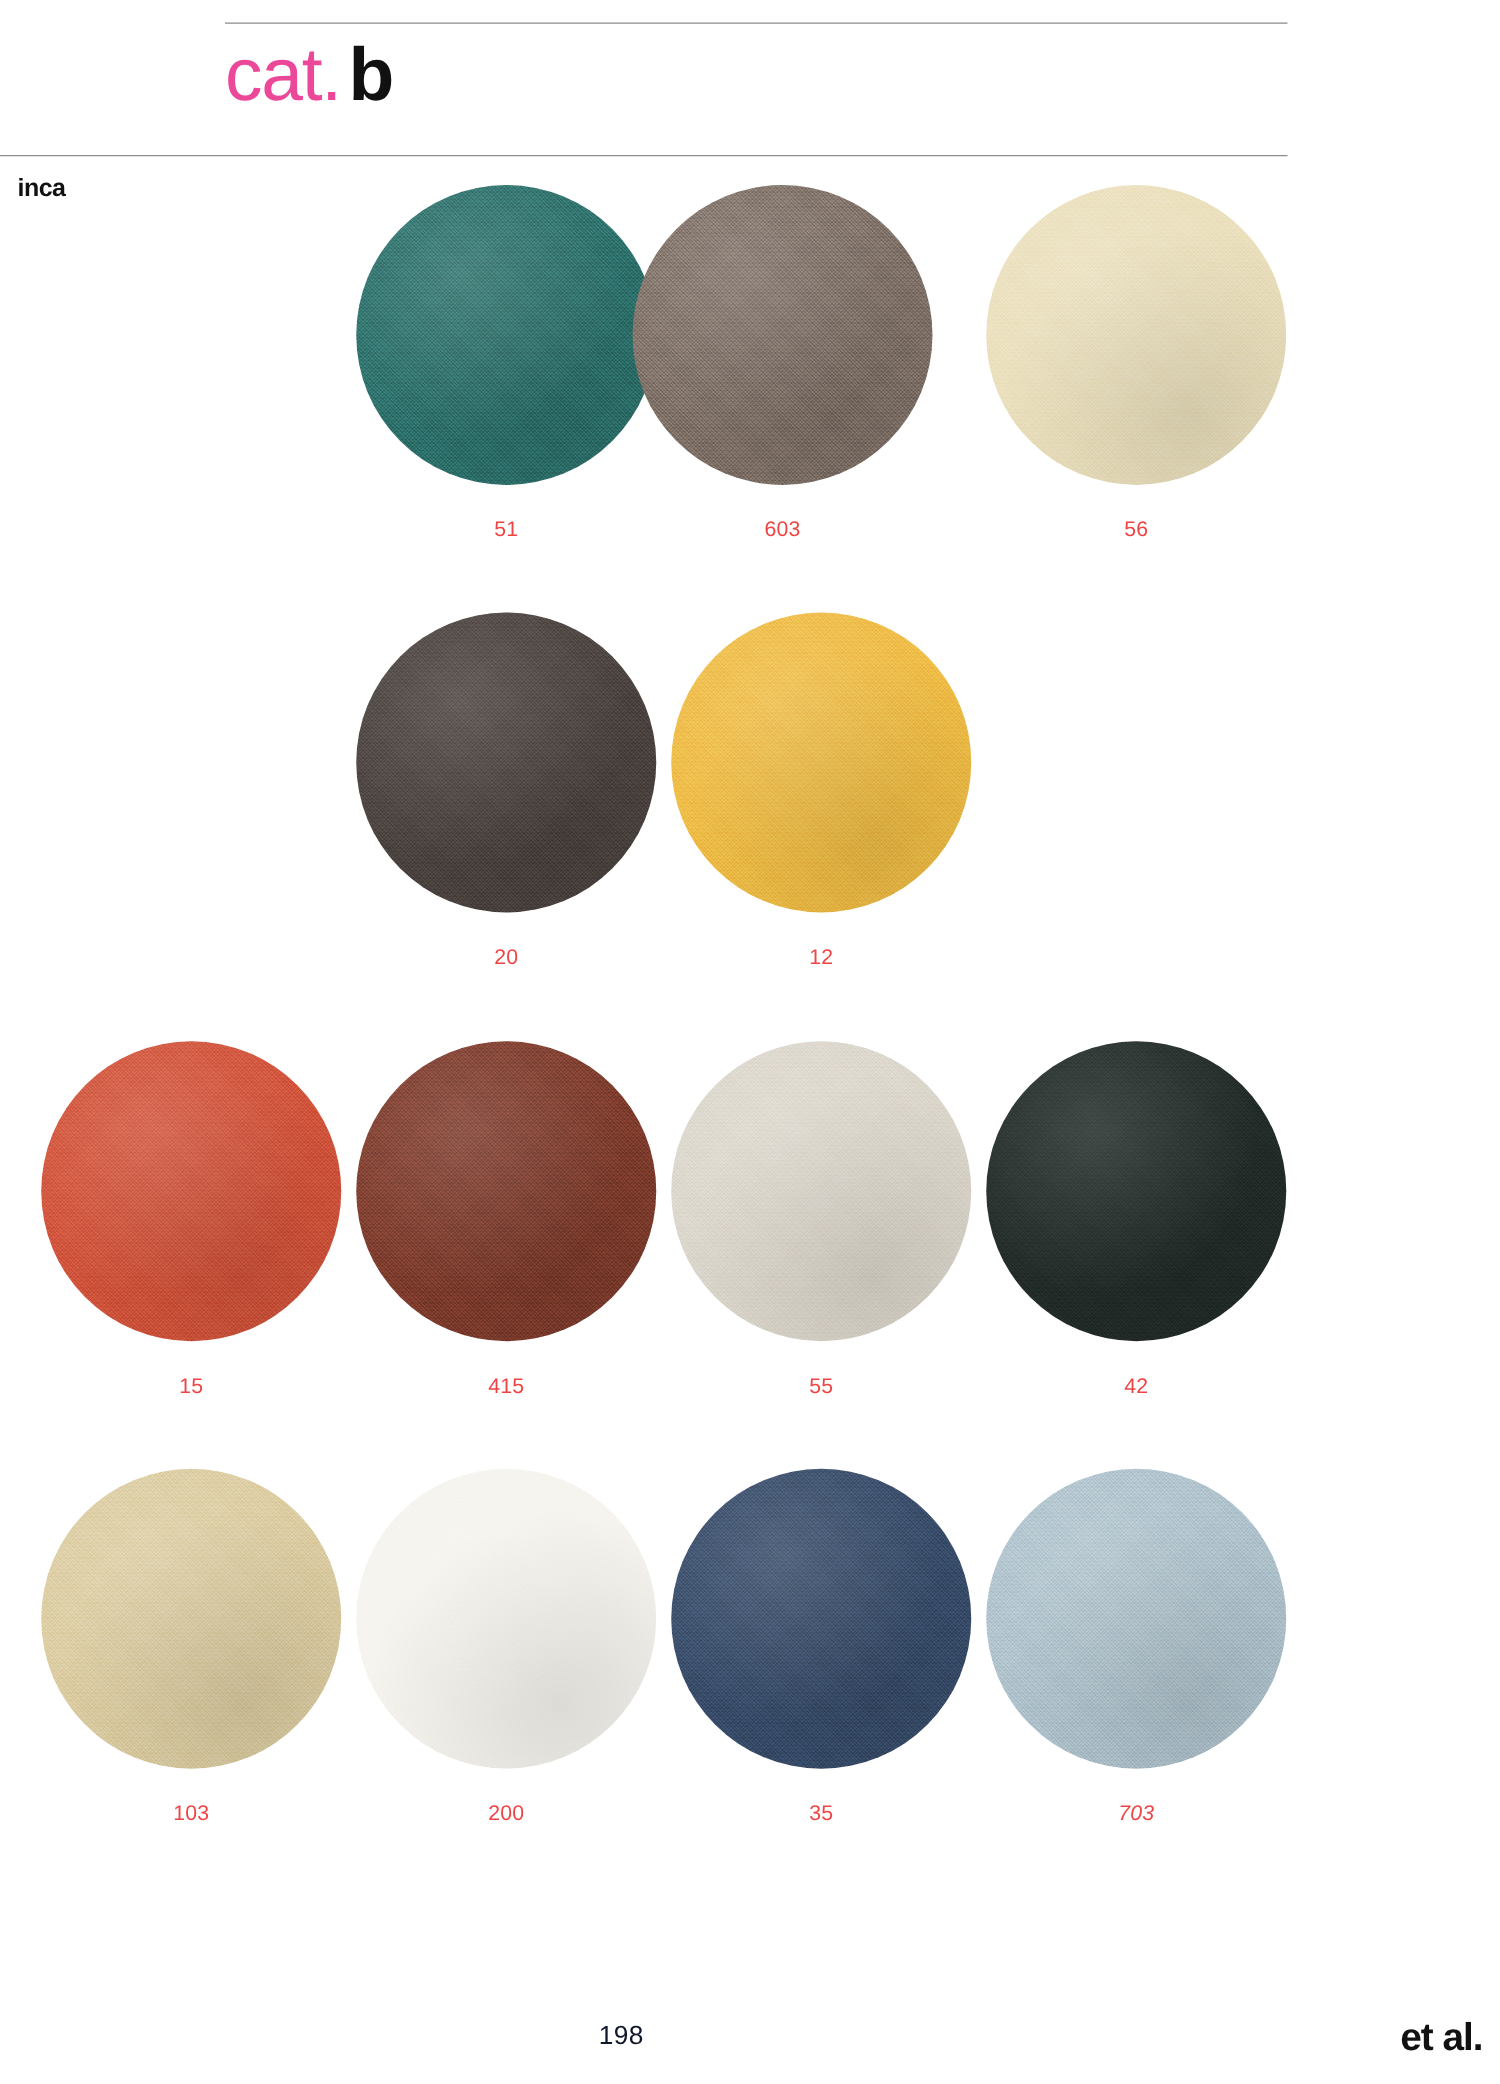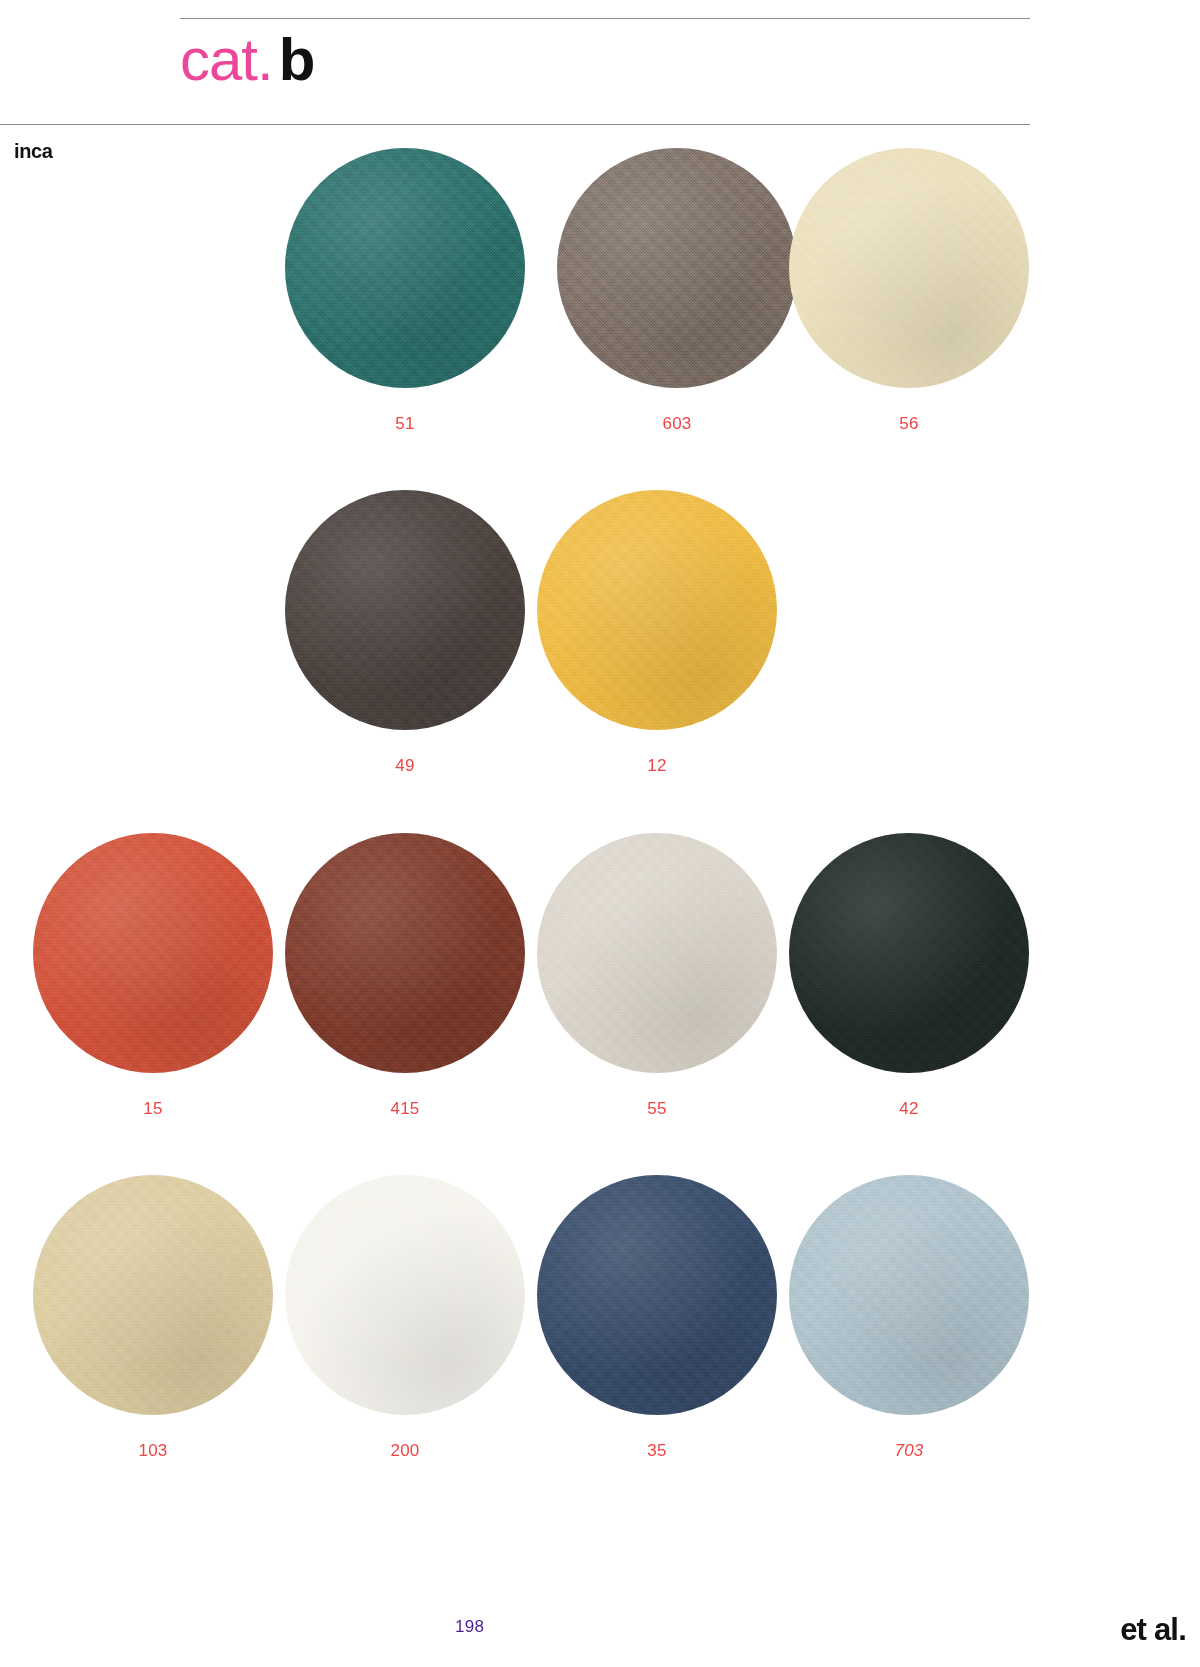--- a/index.html
+++ b/index.html
@@ -122,24 +122,24 @@
     letter-spacing: 0.2px;
     color: #ef4444;
   }
 
   
   #page-number {
     position: absolute;
     left: 455px;
     top: 1617px;
     width: 60px;
-    text-align: left;
-    font-size: 17px;
+    text-align: right;
+    font-size: 21px;
     font-weight: 400;
-    color: #4c1d95;
+    color: #0f172a;
     letter-spacing: 0.3px;
   }
 
   #brand-logo {
     position: absolute;
     right: 14px;
     top: 1612px;
     font-size: 31px;
     font-weight: 700;
     letter-spacing: -0.8px;
@@ -157,31 +157,31 @@
 
 <div id="header-rule-bottom"></div>
 
 <div id="collection-name">inca</div>
 
 <div id="swatch-grid">
     <div class="swatch-cell" style="left: 285px; top: 148px;">
       <div class="swatch-disc" style="background: rgb(45, 111, 106);"></div>
       <div class="swatch-label">51</div>
     </div>
-    <div class="swatch-cell" style="left: 557px; top: 148px;">
+    <div class="swatch-cell" style="left: 506px; top: 148px;">
       <div class="swatch-disc" style="background: rgb(125, 111, 102);"></div>
       <div class="swatch-label">603</div>
     </div>
     <div class="swatch-cell" style="left: 789px; top: 148px;">
       <div class="swatch-disc" style="background: rgb(235, 224, 188);"></div>
       <div class="swatch-label">56</div>
     </div>
     <div class="swatch-cell" style="left: 285px; top: 490px;">
       <div class="swatch-disc" style="background: rgb(74, 66, 62);"></div>
-      <div class="swatch-label">49</div>
+      <div class="swatch-label">20</div>
     </div>
     <div class="swatch-cell" style="left: 537px; top: 490px;">
       <div class="swatch-disc" style="background: rgb(239, 187, 68);"></div>
       <div class="swatch-label">12</div>
     </div>
     <div class="swatch-cell" style="left: 33px; top: 833px;">
       <div class="swatch-disc" style="background: rgb(209, 82, 58);"></div>
       <div class="swatch-label">15</div>
     </div>
     <div class="swatch-cell" style="left: 285px; top: 833px;">

